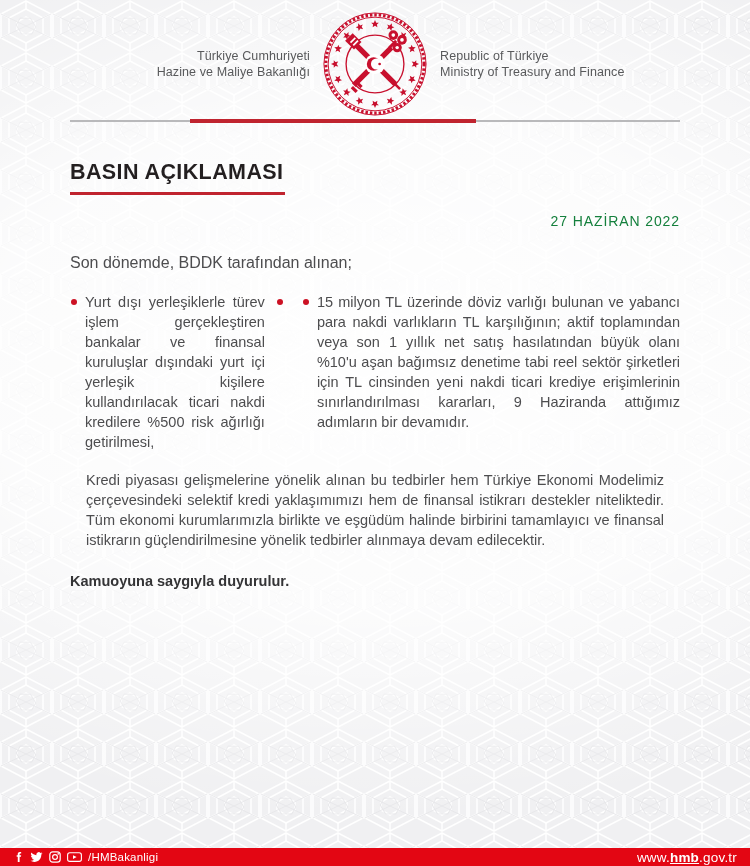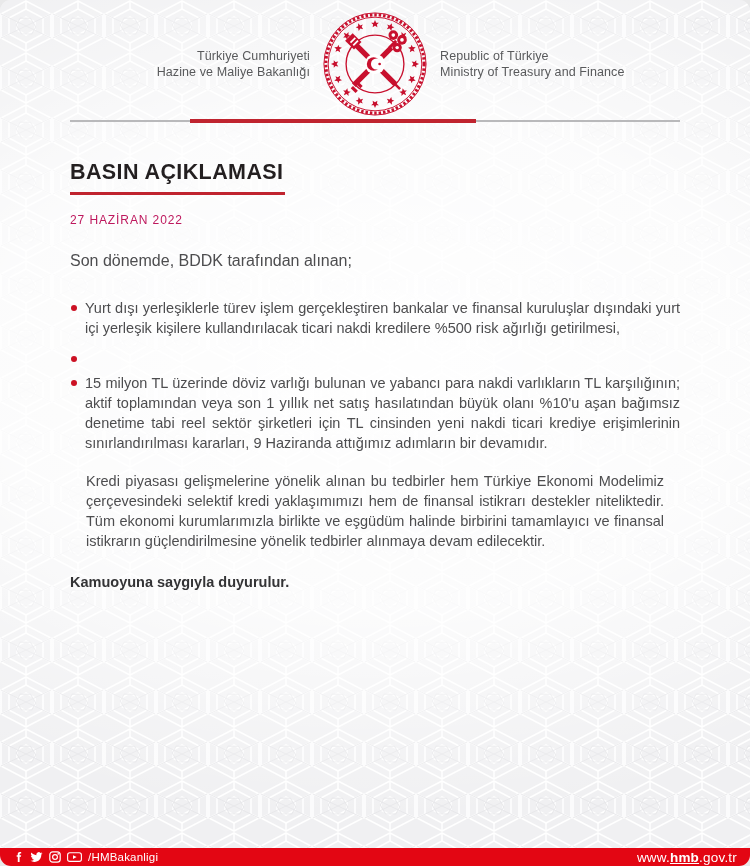--- a/index.html
+++ b/index.html
@@ -1,21 +1,20 @@
 <!DOCTYPE html>
 <html style="--emblem-red: #c8102e; --accent-red: #c0242f; --bullet-red: #cc1124; --footer-red: #e30613; --title-color: #231f20; --body-color: #4d4d4f; --header-color: #58595b;"><head>
 <meta charset="utf-8">
 <style>
   html,body{margin:0;padding:0;background:#e9e9ea;}
   .page{
     position:relative;width:750px;height:866px;overflow:hidden;
     background:#f1f1f2;
     font-family:"Liberation Sans", sans-serif;
     margin:0 auto;
-    border-radius:11px;
   }
   .pattern-layer{position:absolute;inset:0;display:block;}
   .fade-layer{
     position:absolute;inset:0;
     background:
       radial-gradient(ellipse 95% 52% at 50% 42%,
         rgba(255,255,255,0.96) 0%,
         rgba(255,255,255,0.78) 55%,
         rgba(255,255,255,0.28) 85%,
         rgba(255,255,255,0.08) 100%);
@@ -34,25 +33,25 @@
   .divider{position:relative;height:2px;background:#b9b9bb;margin:0;}
   .divider-red{position:absolute;left:120px;top:-1px;width:286px;height:4px;background:var(--accent-red,#c0242f);}
 
   
   .title{
     display:inline-block;margin:38px 0 0;padding:0 2px 7px 0;
     font-size:21.5px;font-weight:bold;letter-spacing:.4px;
     color:var(--title-color,#231f20);
     border-bottom:3px solid var(--accent-red,#c0242f);
   }
-  .date{margin-top:18px;text-align:left;font-size:12px;letter-spacing:.9px;color:#be185d;}
+  .date{margin-top:18px;text-align:right;font-size:14px;letter-spacing:.9px;color:#15803d;}
 
   
   .intro{margin:24px 0 0;font-size:16px;line-height:20px;color:var(--body-color,#4d4d4f);}
-  ul.measures{list-style:none;margin:27px 0 0;padding:0;display:flex;flex-direction:column;gap:11px;}
+  ul.measures{list-style:none;margin:19px 0 0;padding:0;display:flex;flex-direction:row;gap:11px;}
   ul.measures li{display:flex;align-items:flex-start;font-size:14.5px;line-height:20px;color:var(--body-color,#4d4d4f);text-align:justify;}
   .dot{flex:0 0 auto;width:6px;height:6px;border-radius:50%;background:var(--bullet-red,#cc1124);margin:7px 8px 0 1px;}
   .closing{margin:18px 16px 0;font-size:14.5px;line-height:20px;color:var(--body-color,#4d4d4f);text-align:justify;}
   .signoff{margin:23px 0 0;font-size:14.5px;font-weight:bold;color:#343436;}
 
   
   .footer{
     position:absolute;left:0;right:0;bottom:0;height:18px;z-index:3;
     background:var(--footer-red,#e30613);
     display:flex;align-items:center;justify-content:space-between;

